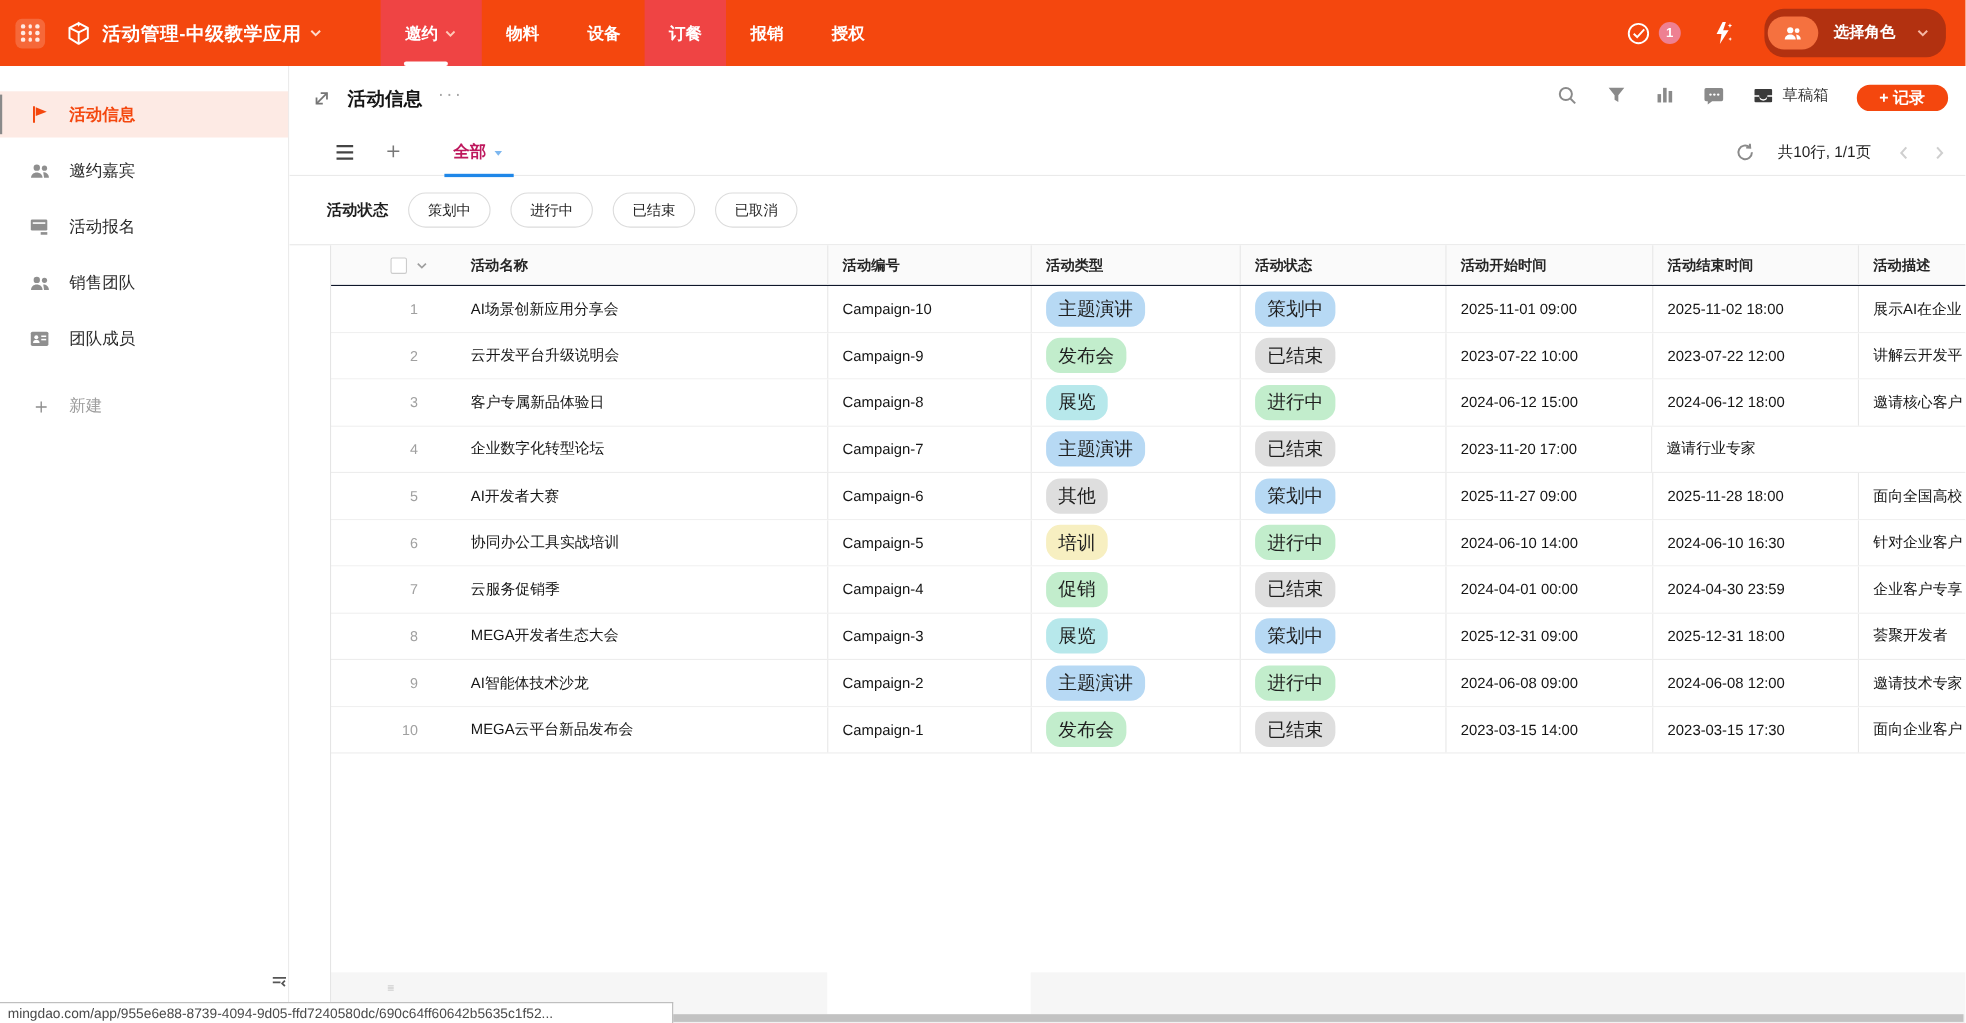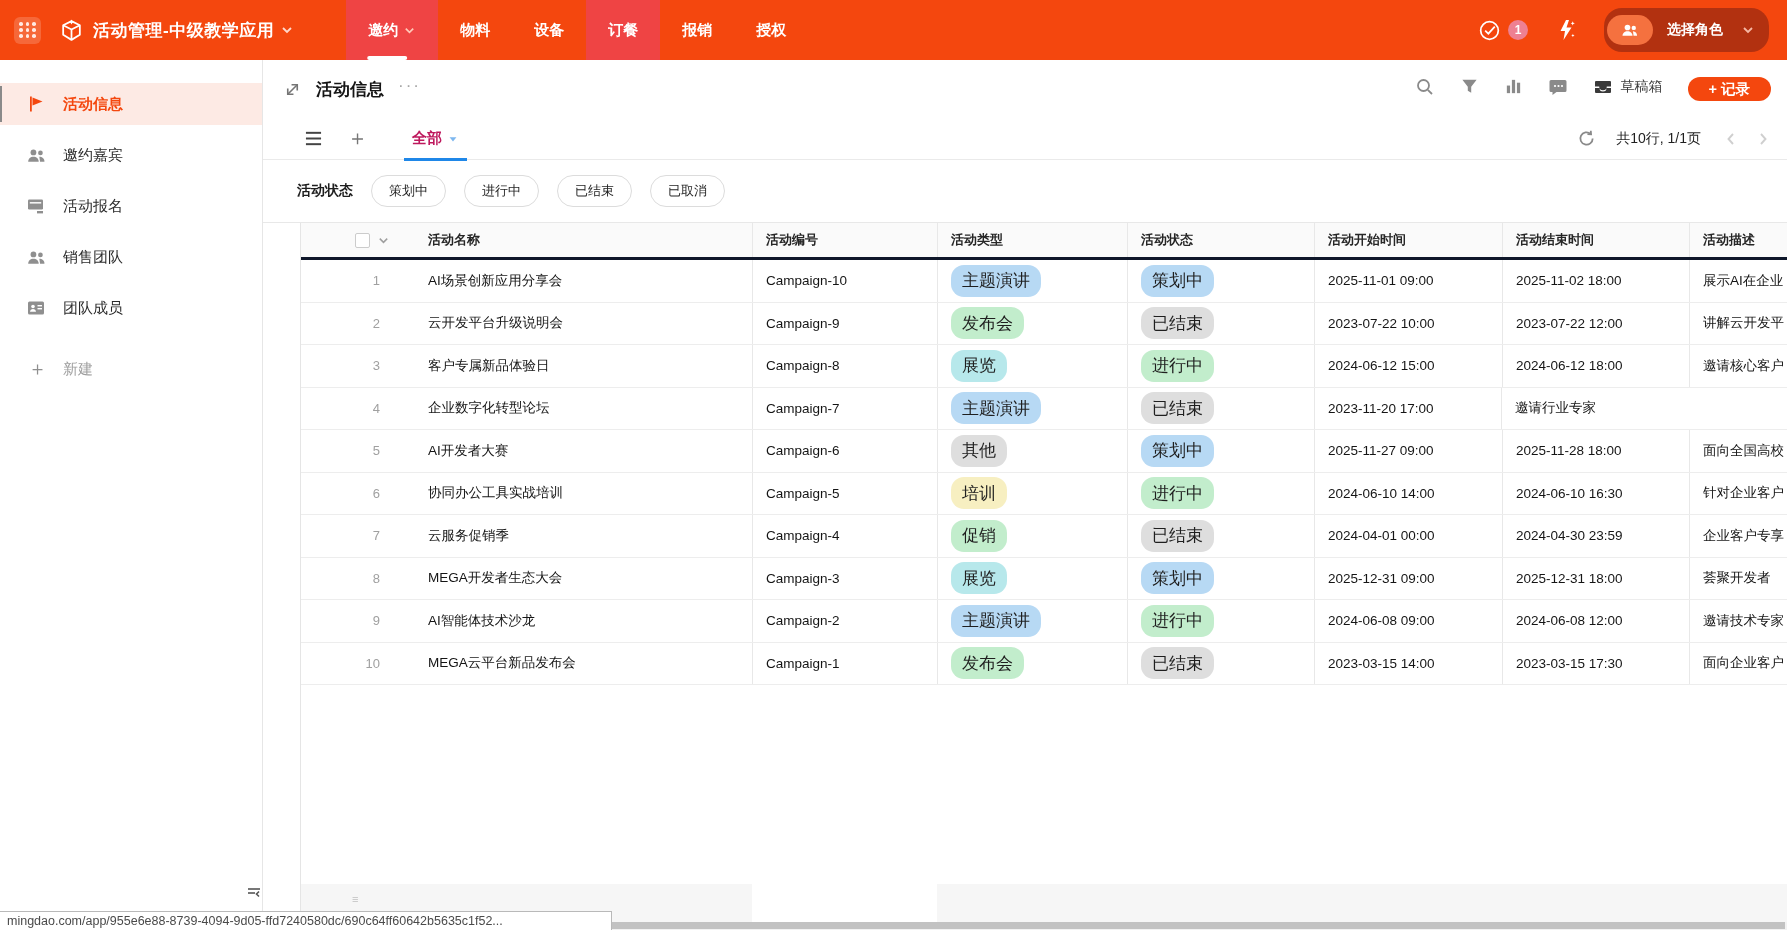--- a/index.html
+++ b/index.html
@@ -64,21 +64,21 @@
   .pg + .pg { margin-left:16px; }
 
   .filterbar { height:63px; border-bottom:1px solid #e8e8e8; display:flex; align-items:center; }
   .f-label { margin-left:34px; font-size:14px; font-weight:bold; color:#1f1f1f; }
   .chips { display:flex; margin-left:18px; }
   .chip { height:32px; border:1px solid #dcdcdc; border-radius:16px; background:#fff; display:flex; align-items:center; padding:0 17px; font-size:13px; color:#1f1f1f; margin-right:18px; cursor:pointer; }
 
   
   .grid { margin-left:37px; }
   .grid-row, .grid-head { display:flex; align-items:center; }
-  .grid-head { height:37px; background:#fafafa; border-bottom:3px solid #0f172a; font-size:13px; font-weight:bold; color:#262626; }
+  .grid-head { height:37px; background:#fafafa; border-bottom:1px solid #0f172a; font-size:13px; font-weight:bold; color:#262626; }
   .grid-row { height:42.5px; border-bottom:1px solid #ededed; background:#fff; font-size:13.5px; }
   .c-sel{width:115px; flex:none; display:flex; align-items:center;}
   .c-name{width:337px;} .c-code{width:185px;} .c-type{width:190px;} .c-status{width:187px;}
   .c-start{width:188px;} .c-end{width:187px;} .c-desc{width:160px;}
   .c-name,.c-code,.c-type,.c-status,.c-start,.c-end,.c-desc { flex:none; padding-left:13px; white-space:nowrap; overflow:hidden; }
   .grid-head .c-code,.grid-head .c-type,.grid-head .c-status,.grid-head .c-start,.grid-head .c-end,.grid-head .c-desc,
   .grid-row .c-code,.grid-row .c-type,.grid-row .c-status,.grid-row .c-start,.grid-row .c-end,.grid-row .c-desc { border-left:1px solid #e8e8e8; height:100%; display:flex; align-items:center; }
   .rownum { width:70px; margin-left:10px; text-align:right; color:#a0a0a0; font-size:13px; }
   .cbx { width:15px; height:15px; border:1.5px solid #ccc; border-radius:2px; background:#fff; margin-left:55px; cursor:pointer; }
   .hd-caret { margin-left:7px; color:#9e9e9e; display:flex; cursor:pointer; }

